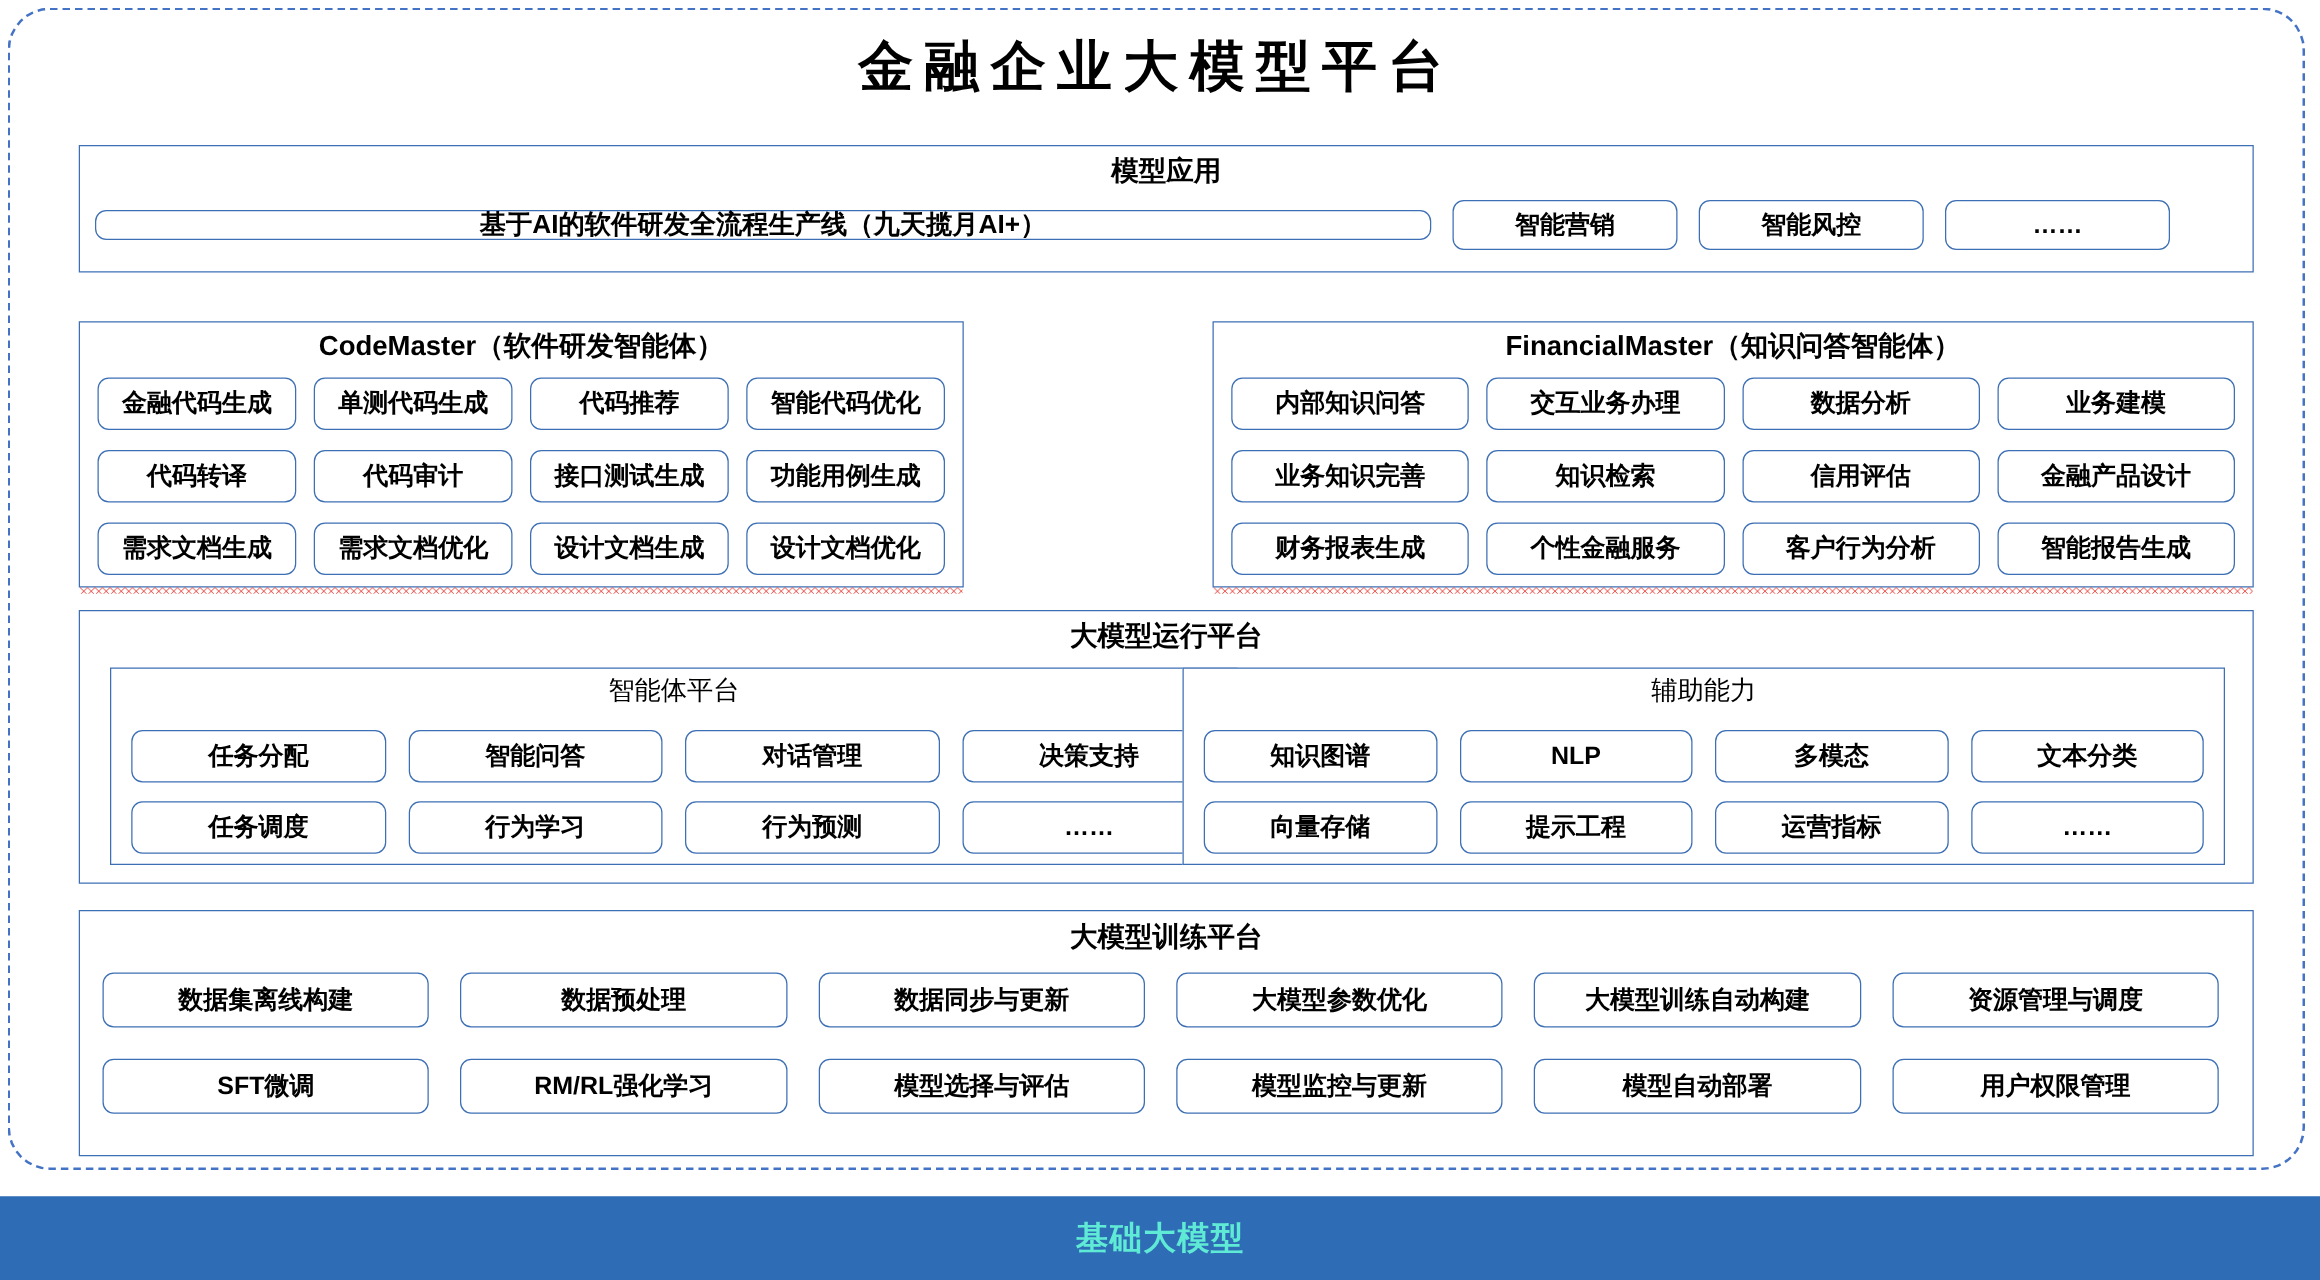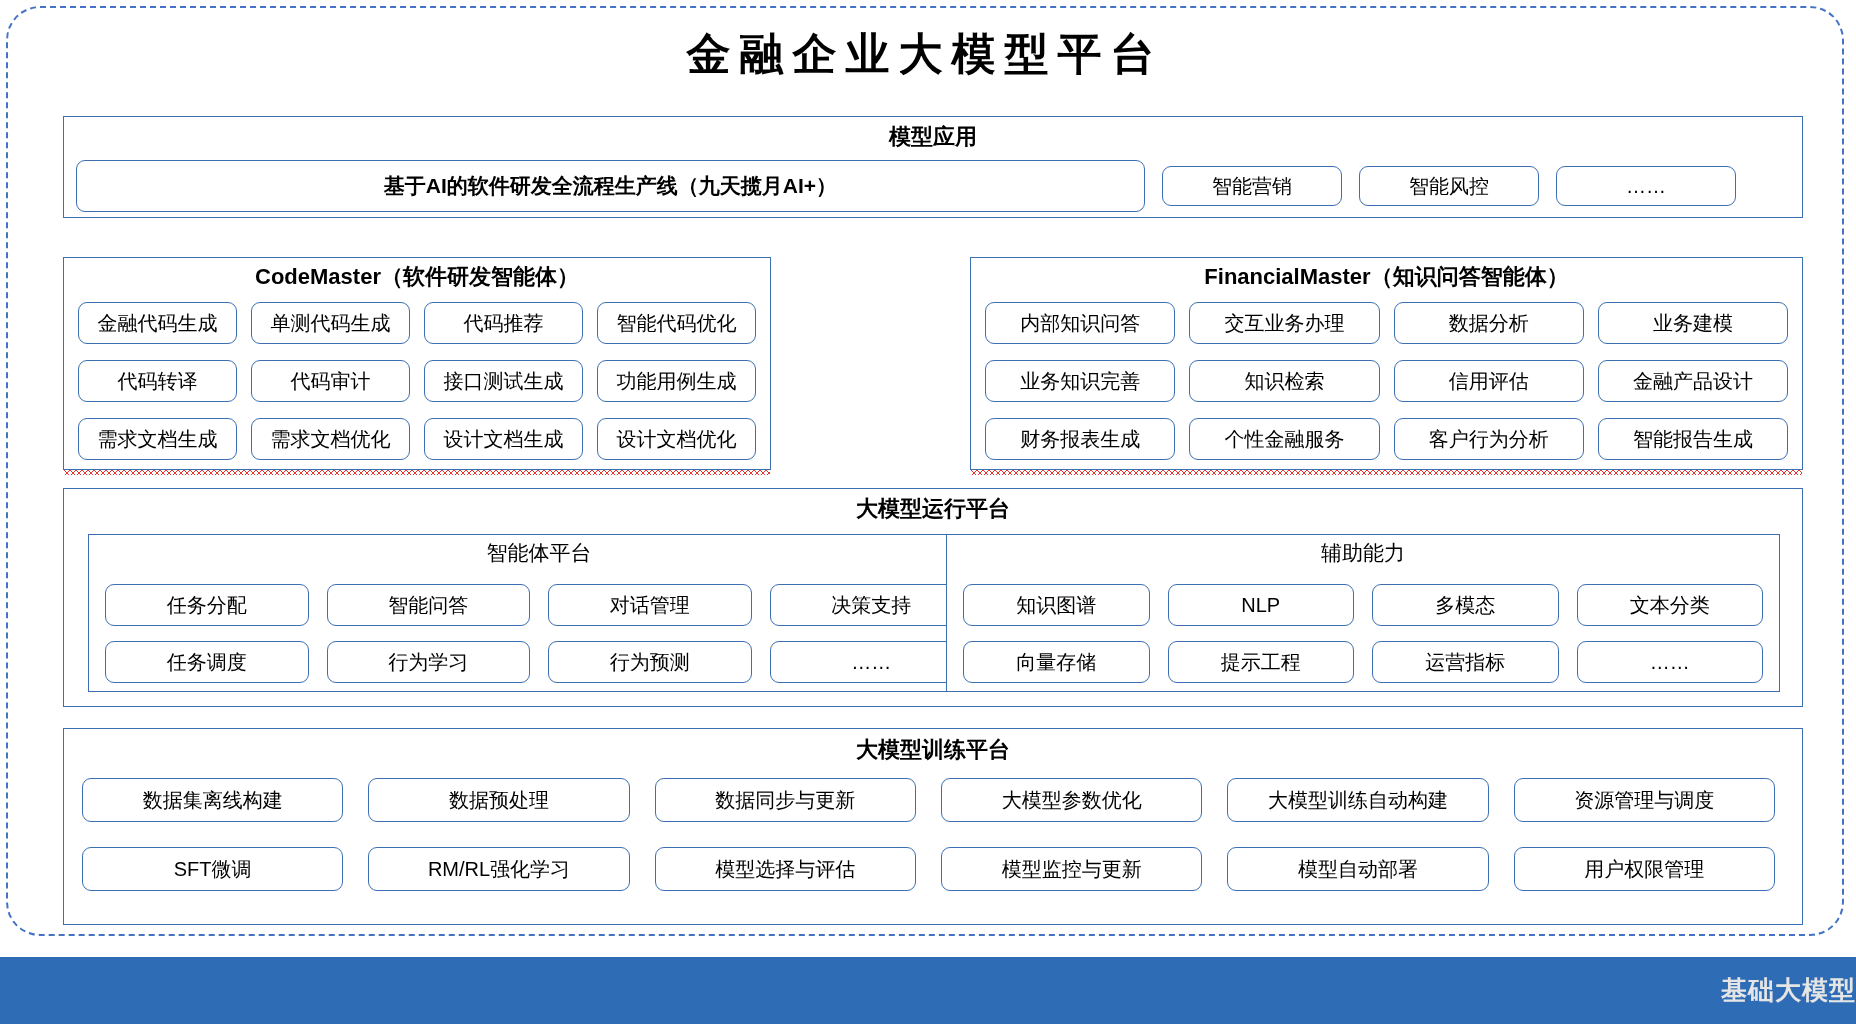--- a/index.html
+++ b/index.html
@@ -82,20 +82,21 @@
     border-radius: 9px;
     background: #ffffff;
     display: flex;
     align-items: center;
     justify-content: center;
     text-align: center;
     font-size: 20px;
     line-height: 1.15;
     color: #000000;
     white-space: nowrap;
+    font-weight: bold;
   }
   .chip.bold {
     font-weight: 700;
     font-size: 21px;
   }
 
   
   #panel-model-application {
     left: 55px;
     top: 108px;
@@ -108,21 +109,21 @@
   }
   #app-row {
     position: absolute;
     left: 12px;
     right: 12px;
     top: 43px;
     display: flex;
     align-items: center;
     gap: 17px;
   }
-  #chip-ai-pipeline { flex: 0 0 1069px; height: 52px; }
+  #chip-ai-pipeline { flex: 0 0 1069px; height: 24px; }
   .app-small { flex: 0 0 180px; height: 40px; }
 
   
   #panel-codemaster {
     left: 55px;
     top: 249px;
     width: 708px;
     height: 213px;
   }
   #panel-financialmaster {
@@ -206,22 +207,22 @@
   
   #foundation-bar {
     position: absolute;
     left: 0;
     top: 957px;
     width: 1856px;
     height: 67px;
     background: #2e6cb5;
     display: flex;
     align-items: center;
-    justify-content: flex-end;
-    color: #e5e5e5;
+    justify-content: center;
+    color: #5eead4;
     font-size: 26px;
     font-weight: 700;
     letter-spacing: 1px;
   }
 </style>
 </head>
 <body>
 
 <div id="app-frame">
 

